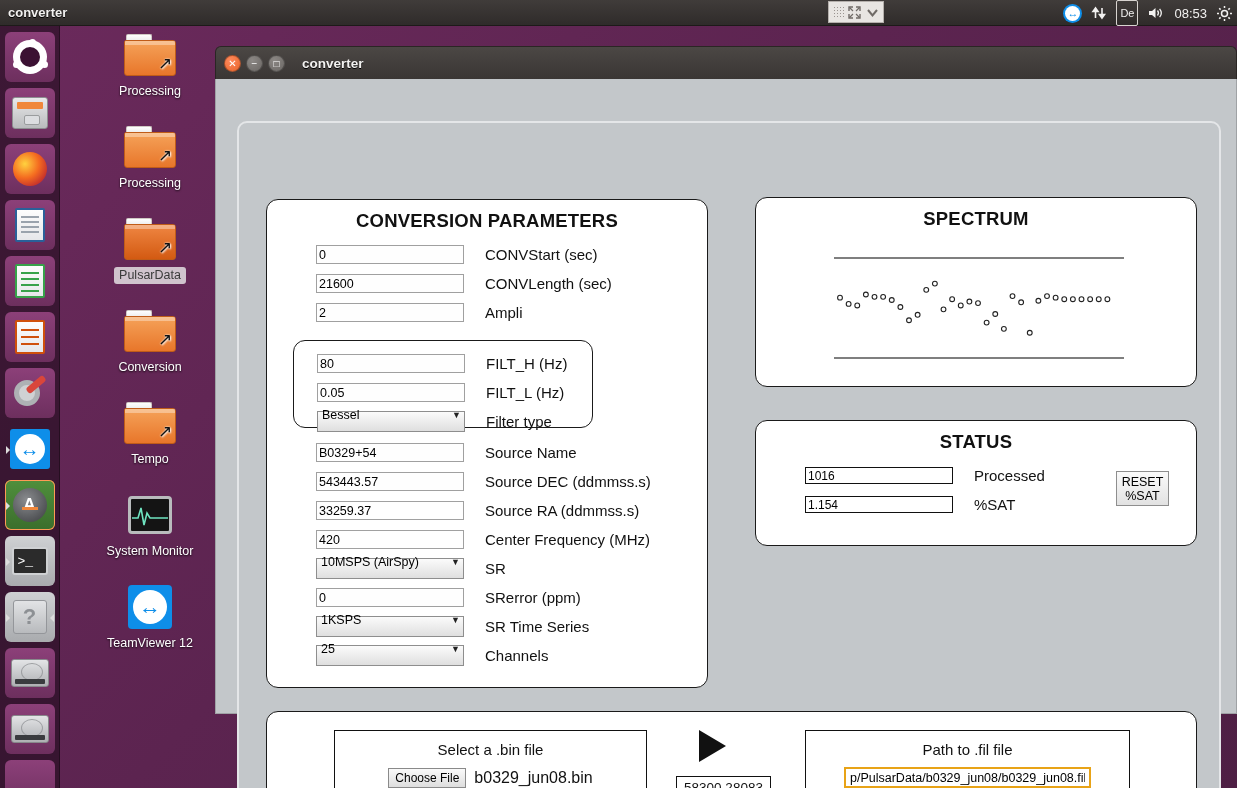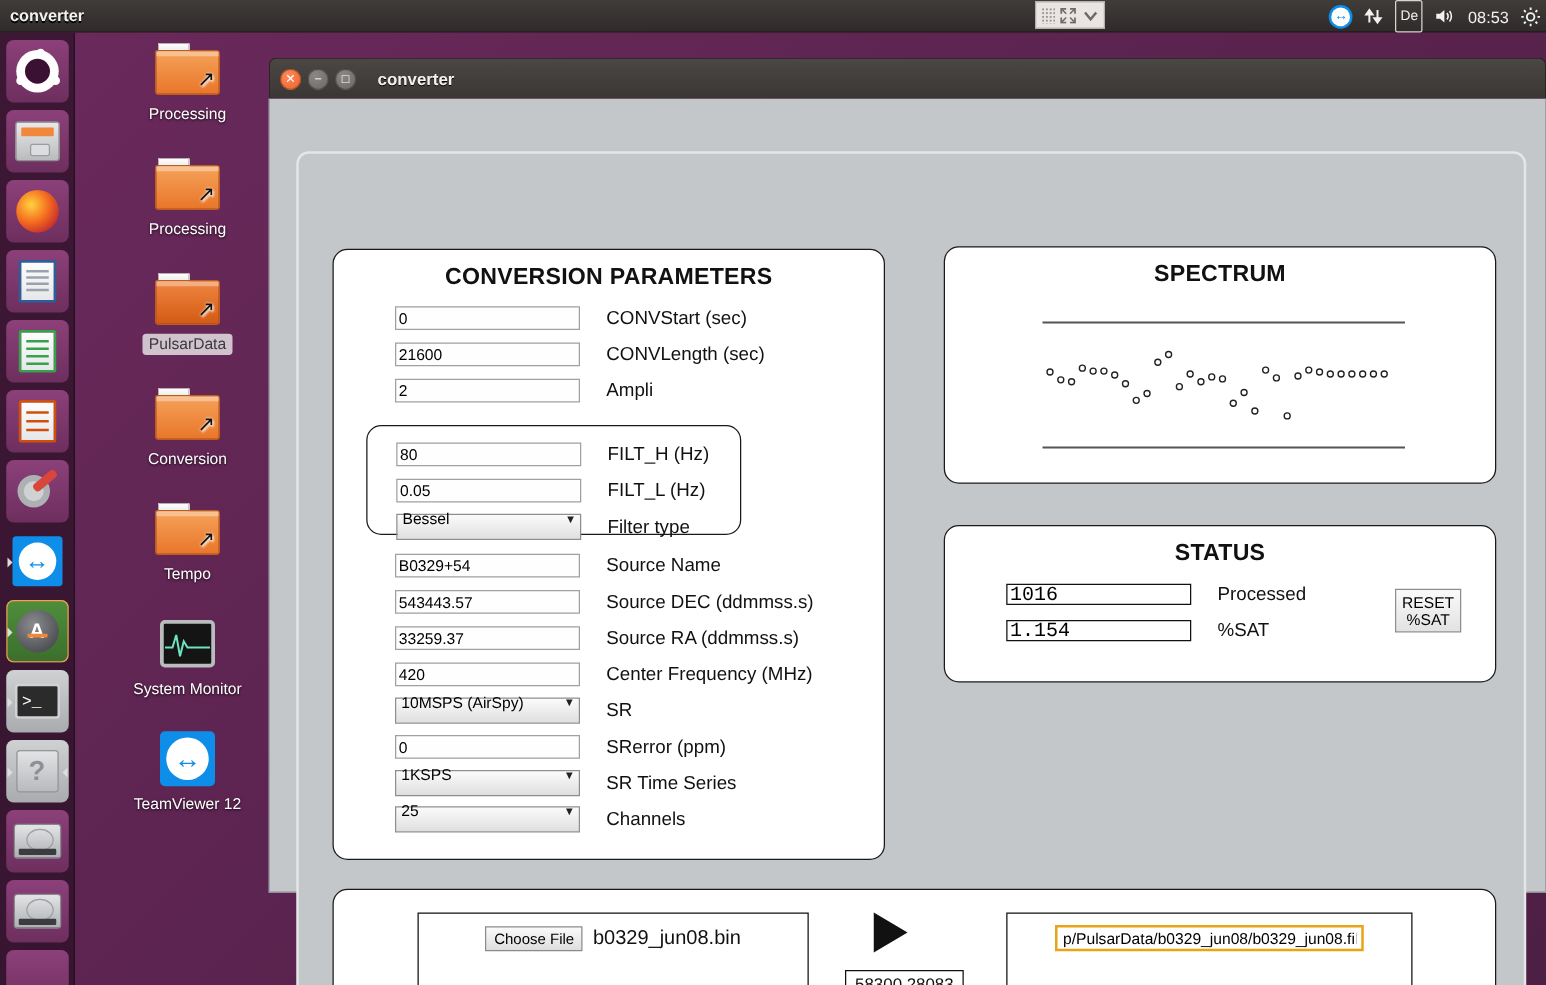--- a/index.html
+++ b/index.html
@@ -249,22 +249,22 @@
     border: 1.5px solid #1a1a1a; border-radius: 12px;
   }
 
   
   #spec-plot { position: absolute; left: 0; top: 44px; width: 442px; height: 140px; }
 
   
   .srow { display: flex; align-items: center; height: 29px; margin-left: 49px; }
   .srow input.sfld {
     width: 148px; height: 17px;
-    font-family: Liberation Mono, monospace;
-    font-size: 16px; color: #000;
+    font-family: Liberation Sans, sans-serif;
+    font-size: 12px; color: #000;
     border: 1.5px solid #111; background: #fff; padding: 0 2px;
     outline: none;
   }
   .srow .lbl { margin-left: 21px; font-size: 15px; color: #111; }
   #reset-btn {
     position: absolute; right: 27px; top: 50px;
     width: 53px; height: 35px;
     background: linear-gradient(#fafafa,#e2e2e2);
     border: 1px solid #8e8e8e;
     font-size: 12.5px; color: #000;
@@ -667,30 +667,32 @@
             </div>
           </div>
           <div id="reset-btn">
             <span>RESET</span>
             <span>%SAT</span>
           </div>
         </div>
 
         <div class="panel" id="panel-files">
           <div id="bin-box">
+            <div class="box-title">Select a .bin file</div>
             <div id="choose-row">
               <button id="choose-btn">Choose File</button>
               <span id="bin-name">b0329_jun08.bin</span>
             </div>
           </div>
 
           <div id="play-tri"></div>
           <div id="mjd-box">58300.28083</div>
 
           <div id="fil-box">
+            <div class="box-title">Path to .fil file</div>
             <input id="fil-input" value="p/PulsarData/b0329_jun08/b0329_jun08.fil" style="">
           </div>
         </div>
 
       </div>
     </div>
   </div>
 </div>
 
 </body></html>

